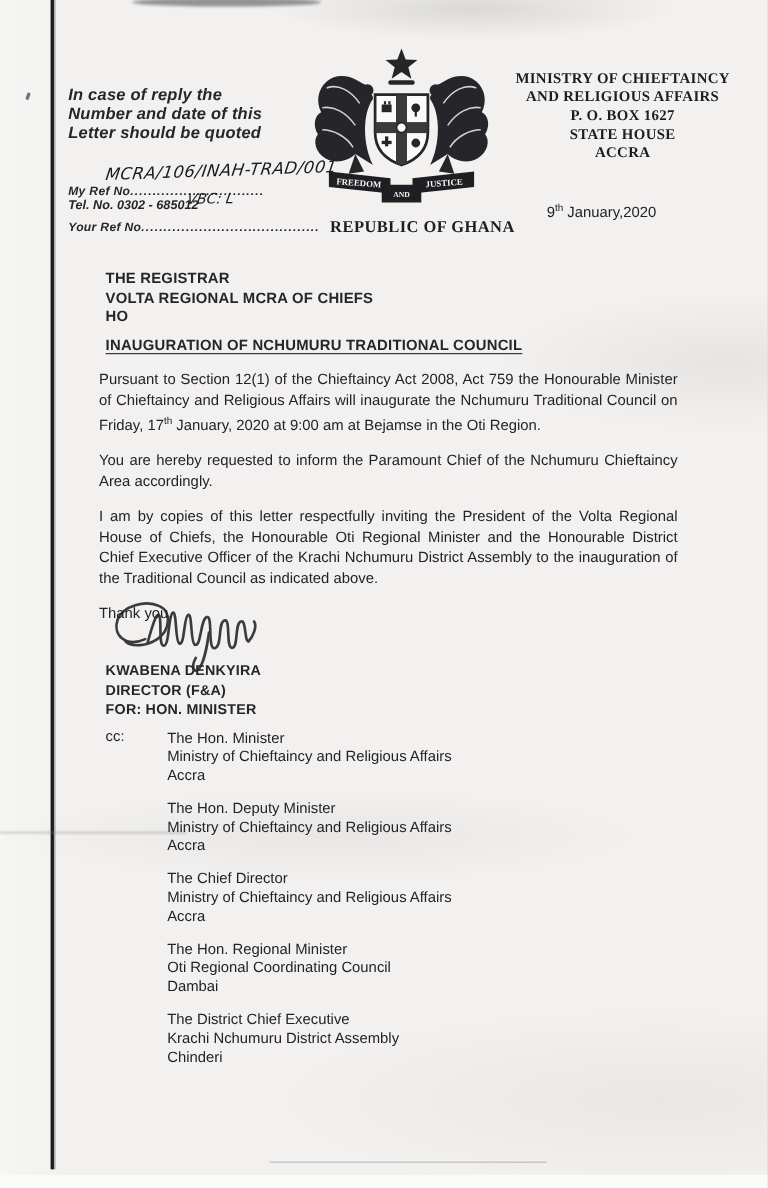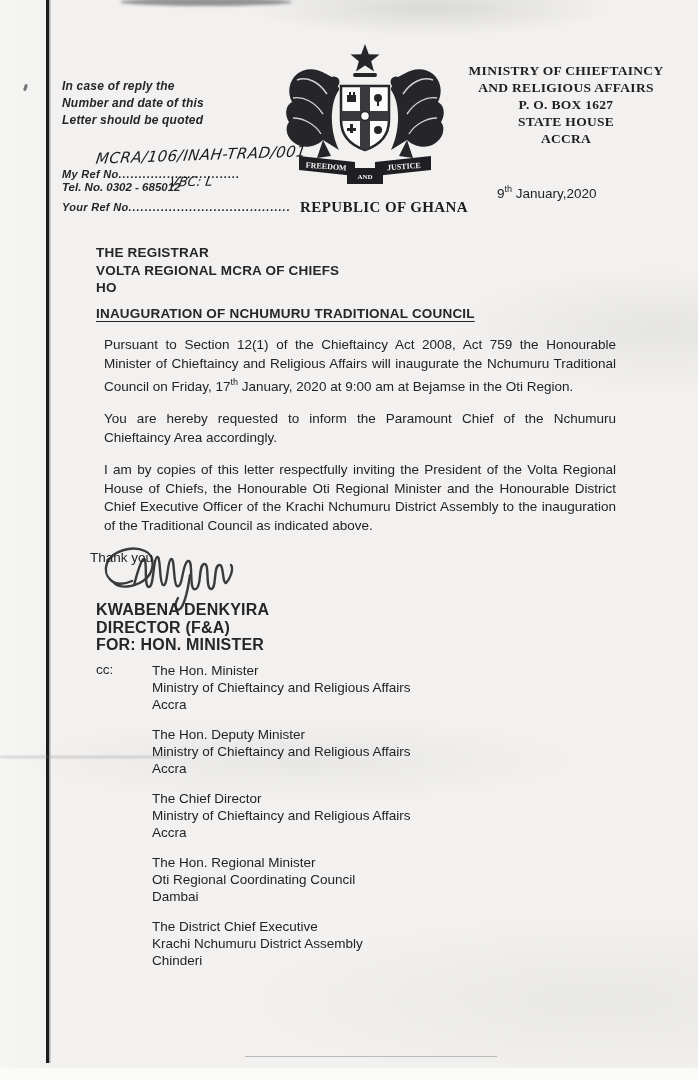--- a/index.html
+++ b/index.html
@@ -18,21 +18,21 @@
       radial-gradient(ellipse 500px 120px at 600px 1000px, rgba(150,150,150,.10), transparent 70%),
       linear-gradient(90deg, rgba(255,255,255,.35) 0px, rgba(255,255,255,0) 60px);
   }
   .bottom-strip{position:absolute;left:0;bottom:0;width:100%;height:12px;background:#fafaf9;}
   .vline{position:absolute;left:46px;top:0;width:3px;height:1063px;background:#1b1b1d;box-shadow:1.5px 0 0 rgba(40,40,40,.35);}
   .top-smudge{position:absolute;left:120px;top:-2px;width:172px;height:8px;background:rgba(70,70,74,.55);border-radius:50%;filter:blur(1.5px);}
   .tiny-mark{position:absolute;left:24px;top:84px;width:3px;height:7px;background:rgba(60,60,64,.7);transform:rotate(20deg);border-radius:2px;}
   .faint-rule{position:absolute;left:245px;top:1056px;width:252px;height:1px;background:rgba(120,120,122,.45);}
 
   
-  .reply-note{position:absolute;left:62px;top:78px;font-style:italic;font-weight:bold;font-size:12px;line-height:17px;letter-spacing:.2px;}
+  .reply-note{position:absolute;left:62px;top:78px;font-style:italic;font-weight:bold;font-size:15px;line-height:17px;letter-spacing:.2px;}
   .tel-line{position:absolute;left:62px;top:138px;font-style:italic;font-weight:bold;font-size:11.5px;margin-top:43px;}
   .ref-line{position:absolute;font-style:italic;font-weight:bold;font-size:11px;letter-spacing:.3px;white-space:nowrap;}
   .myref{left:62px;top:168px;}
   .yourref{left:62px;top:201px;}
   .ref-dots{font-weight:bold;letter-spacing:1px;}
   .hw1{position:absolute;left:96px;top:146px;font-family:"DejaVu Sans",sans-serif;font-style:italic;font-size:15px;
        transform:rotate(-2deg) skewX(-10deg);letter-spacing:.5px;color:#1b1b1f;white-space:nowrap;}
   .hw2{position:absolute;left:170px;top:174px;font-family:"DejaVu Sans",sans-serif;font-style:italic;font-size:13px;
        transform:rotate(-1deg) skewX(-10deg);color:#1b1b1f;}
 
@@ -47,26 +47,26 @@
   .date-line{position:absolute;left:497px;top:184px;font-size:13.5px;color:#222226;}
   .date-line sup{font-size:9px;}
 
   
   .addressee{position:absolute;left:96px;top:244px;font-weight:bold;font-size:13.5px;line-height:17.5px;letter-spacing:.2px;}
   .subject{position:absolute;left:96px;top:306px;font-weight:bold;font-size:13.5px;letter-spacing:.2px;
            text-decoration:underline;text-underline-offset:3px;}
 
   
   .body-text{position:absolute;left:90px;top:336px;width:526px;font-size:13.5px;line-height:18.5px;text-align:justify;color:#232327;}
-  .body-text p{margin:0 0 14px 14px;}
+  .body-text p{margin:0 0 14px 0;}
   .body-text p.closing{text-align:left;margin:0;}
   .body-text sup{font-size:9px;}
 
   .signature{position:absolute;left:98px;top:543px;}
-  .signer{position:absolute;left:96px;top:601px;font-weight:bold;font-size:16px;line-height:17.5px;letter-spacing:.2px;}
+  .signer{position:absolute;left:96px;top:601px;font-weight:bold;font-size:13px;line-height:17.5px;letter-spacing:.2px;}
 
   
   .cc-label{position:absolute;left:96px;top:662px;font-size:13.5px;}
   .cc-entries{position:absolute;left:152px;top:662px;font-size:13.5px;line-height:17px;color:#232327;}
   .cc-entry{margin:0 0 13px 0;}
   .crease{position:absolute;left:0;top:756px;width:170px;height:2px;background:rgba(130,130,132,.35);filter:blur(1px);}
 </style>
 </head>
 <body>
 

